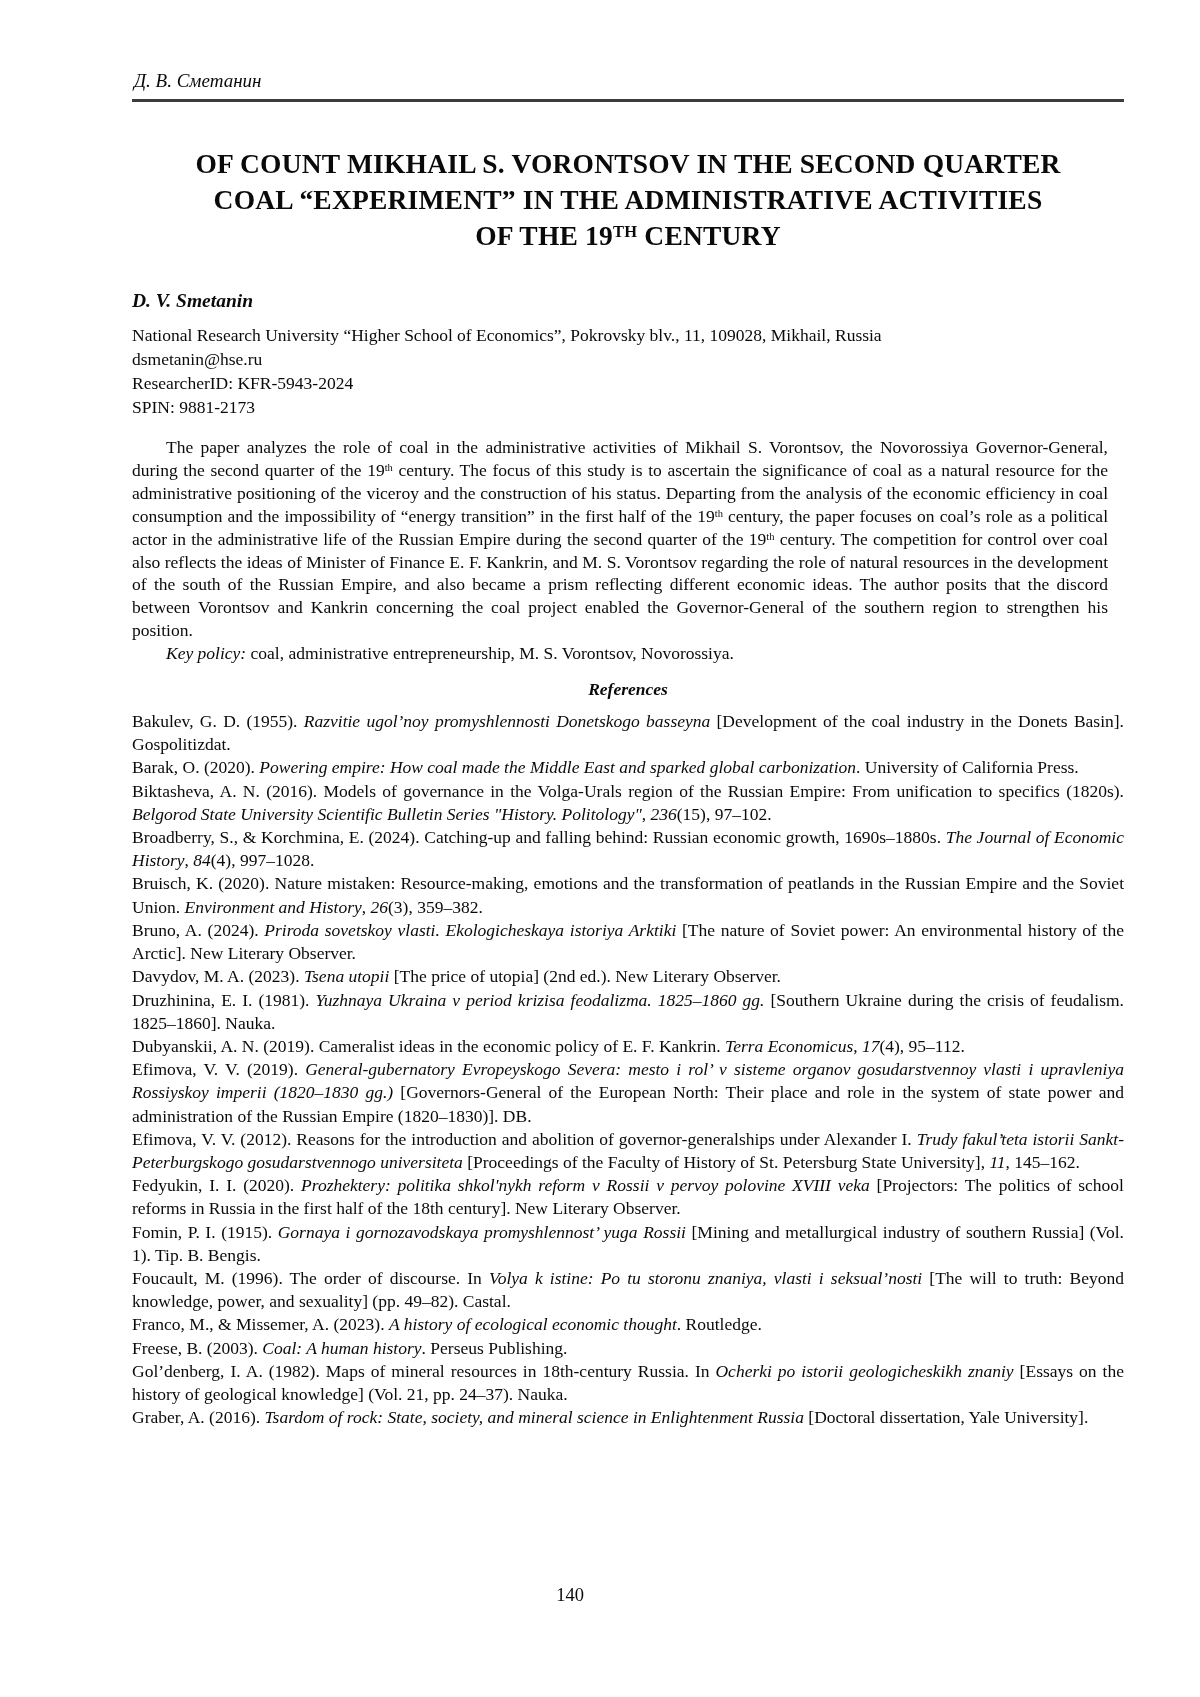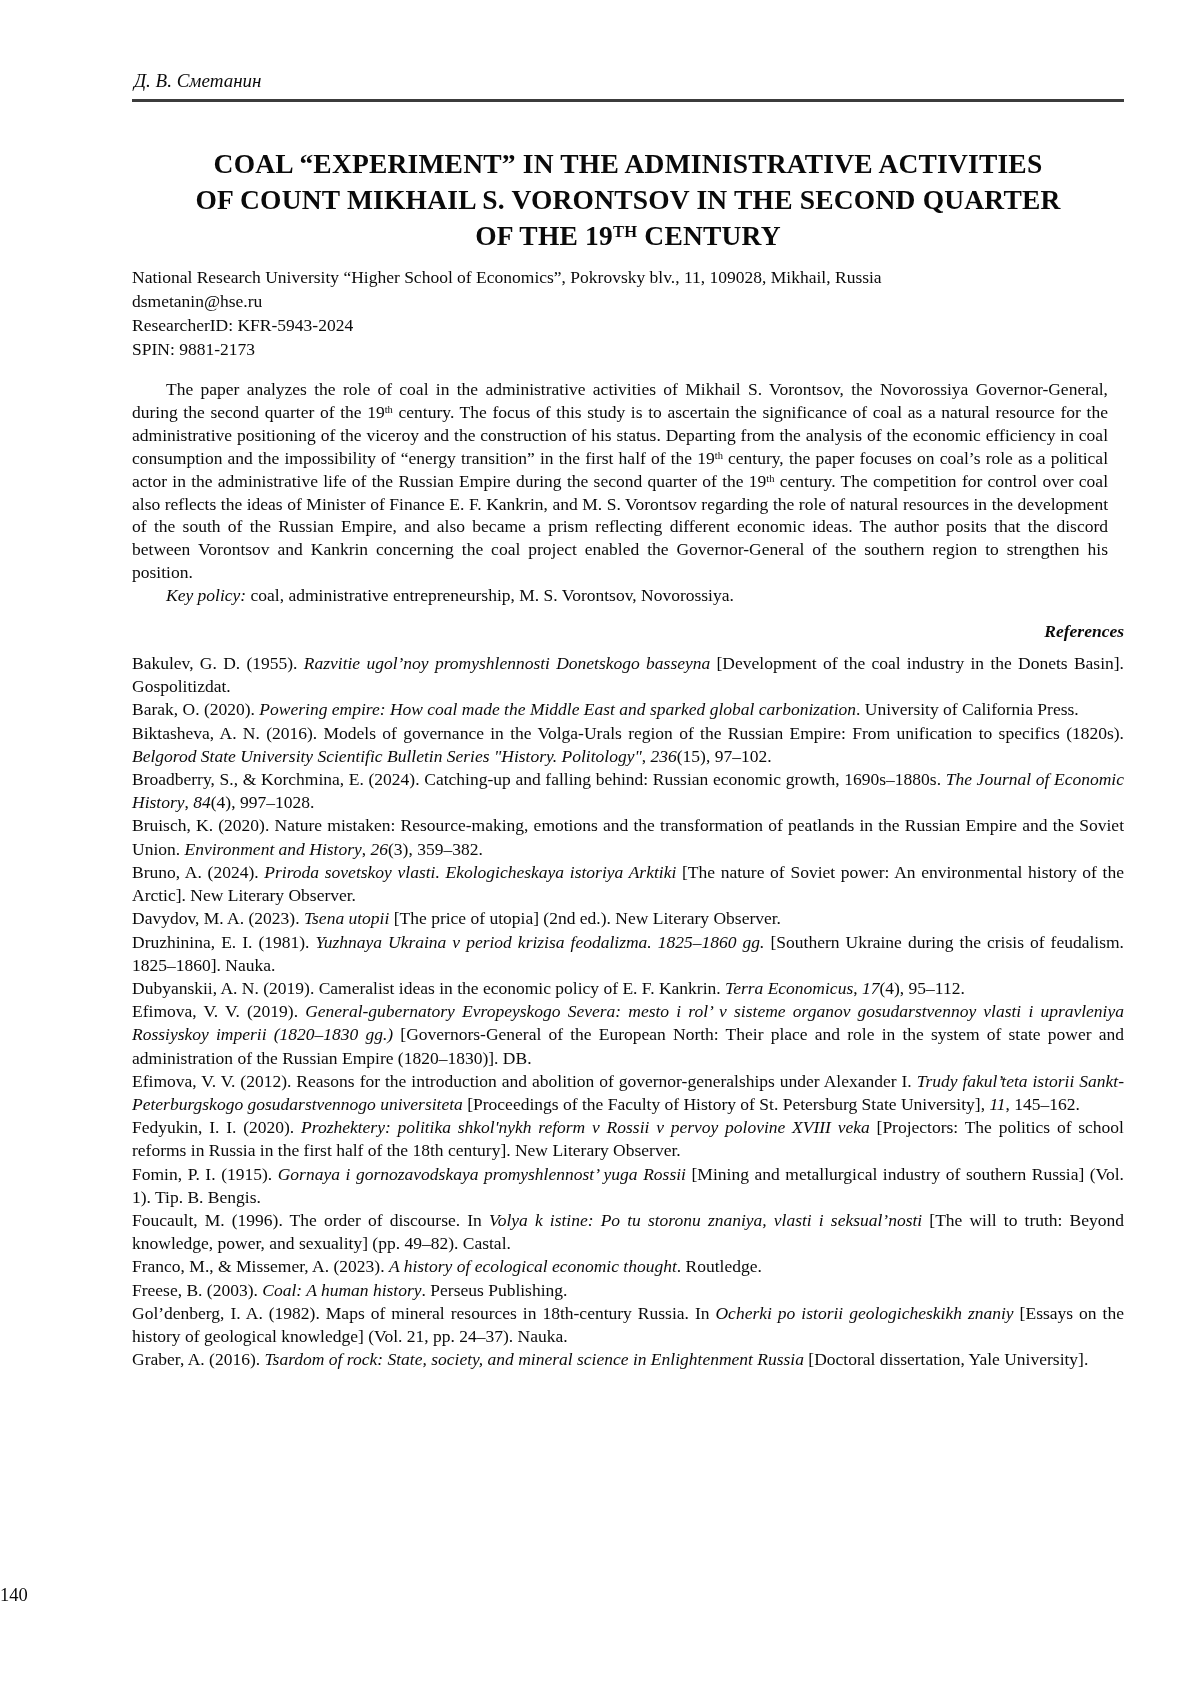--- a/index.html
+++ b/index.html
@@ -25,51 +25,52 @@
   }
   .meta { margin-top: 11px; font-size: 17.5px; line-height: 24px; }
   .abstract {
     margin: 17px 16px 0 0; font-size: 17.5px; line-height: 22.9px;
     text-align: justify; text-indent: 34px;
   }
   .keywords {
     margin: 0; font-size: 17.5px; line-height: 22.9px; text-indent: 34px;
   }
   .refs-heading {
-    margin-top: 13px; text-align: right; font-weight: bold;
+    margin-top: 13px; text-align: center; font-weight: bold;
     font-style: italic; font-size: 17.5px; line-height: 22px;
   }
   .refs { margin-top: 10px; }
   .refs .ref {
     margin: 0; font-size: 17.5px; line-height: 23.2px; text-align: justify;
   }
   .it { font-style: italic; }
   sup {
     font-size: 60%; line-height: 0; position: relative;
     top: -0.48em; vertical-align: baseline;
   }
   .page-number {
     position: absolute; left: 0; top: 1585px; width: 1140px;
-    font-size: 18.5px;
+    text-align: center; font-size: 18.5px;
   }
 </style>
 </head>
 <body>
 
 <div class="page">
 
   <div class="running-head">Д. В. Сметанин</div>
   <div class="header-rule"></div>
 
   <div class="title">
+    <div><span>OF COUNT MIKHAIL S. VORONTSOV IN THE SECOND QUARTER</span></div>
     <div><span>COAL “EXPERIMENT” IN THE ADMINISTRATIVE ACTIVITIES</span></div>
-    <div><span>OF COUNT MIKHAIL S. VORONTSOV IN THE SECOND QUARTER</span></div>
     <div><span>OF THE 19</span><sup>TH</sup><span> CENTURY</span></div>
   </div>
 
+  <div class="author">D. V. Smetanin</div>
 
   <div class="meta">
     <div>National Research University “Higher School of Economics”, Pokrovsky blv., 11, 109028, Mikhail, Russia</div>
     <div>dsmetanin@hse.ru</div>
     <div>ResearcherID: KFR-5943-2024</div>
     <div>SPIN: 9881-2173</div>
   </div>
 
   <p class="abstract"><span>The paper analyzes the role of coal in the administrative activities of Mikhail S. Vorontsov, the Novorossiya Governor-General, during the second quarter of the 19</span><sup>th</sup><span> century. The focus of this study is to ascertain the significance of coal as a natural resource for the administrative positioning of the viceroy and the construction of his status. Departing from the analysis of the economic efficiency in coal consumption and the impossibility of “energy transition” in the first half of the 19</span><sup>th</sup><span> century, the paper focuses on coal’s role as a political actor in the administrative life of the Russian Empire during the second quarter of the 19</span><sup>th</sup><span> century. The competition for control over coal also reflects the ideas of Minister of Finance E. F. Kankrin, and M. S. Vorontsov regarding the role of natural resources in the development of the south of the Russian Empire, and also became a prism reflecting different economic ideas. The author posits that the discord between Vorontsov and Kankrin concerning the coal project enabled the Governor-General of the southern region to strengthen his position.</span></p>
 

